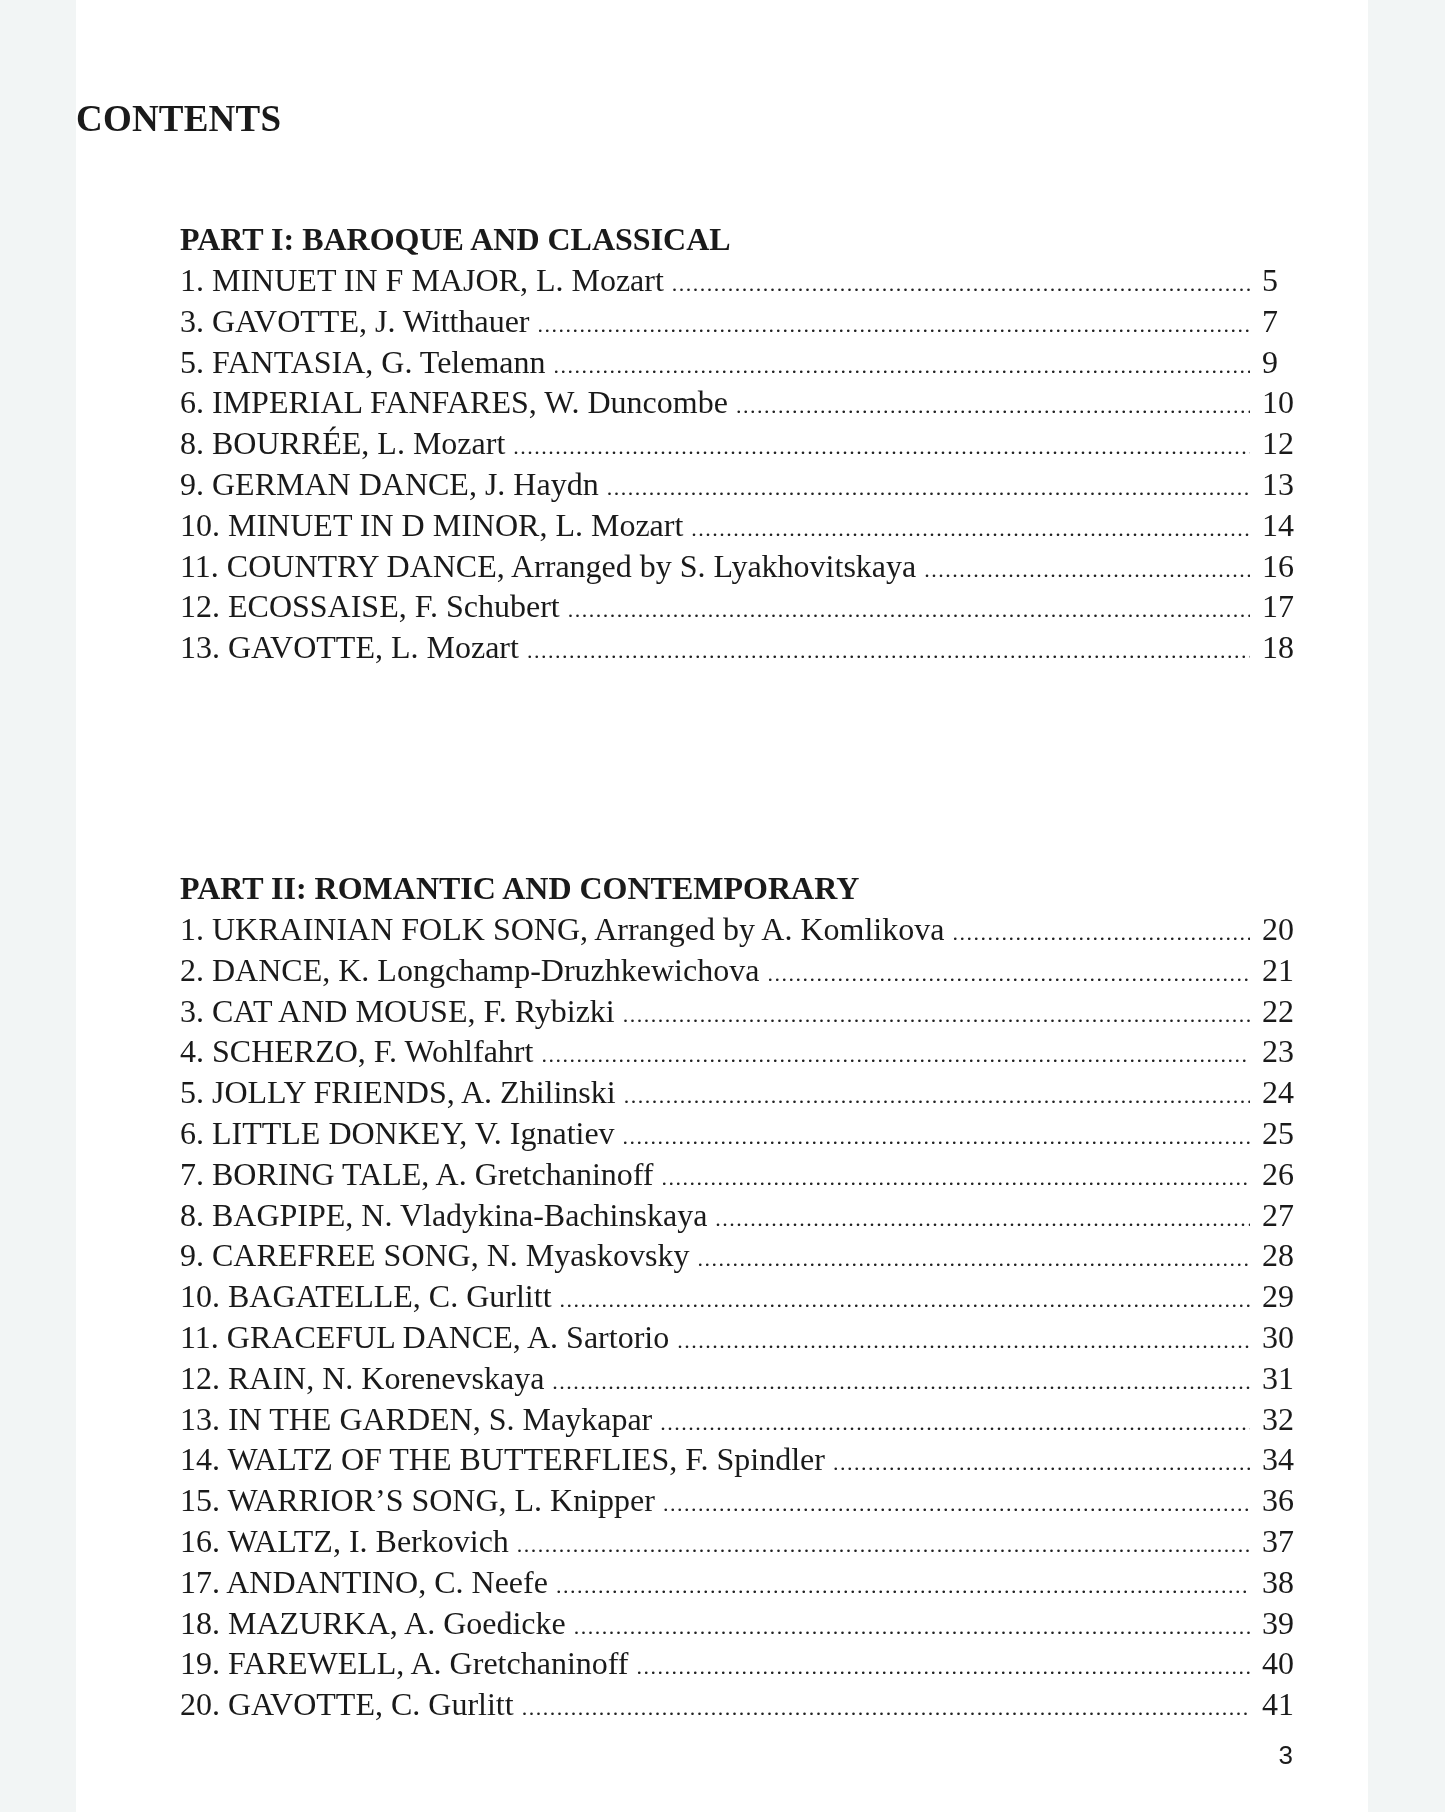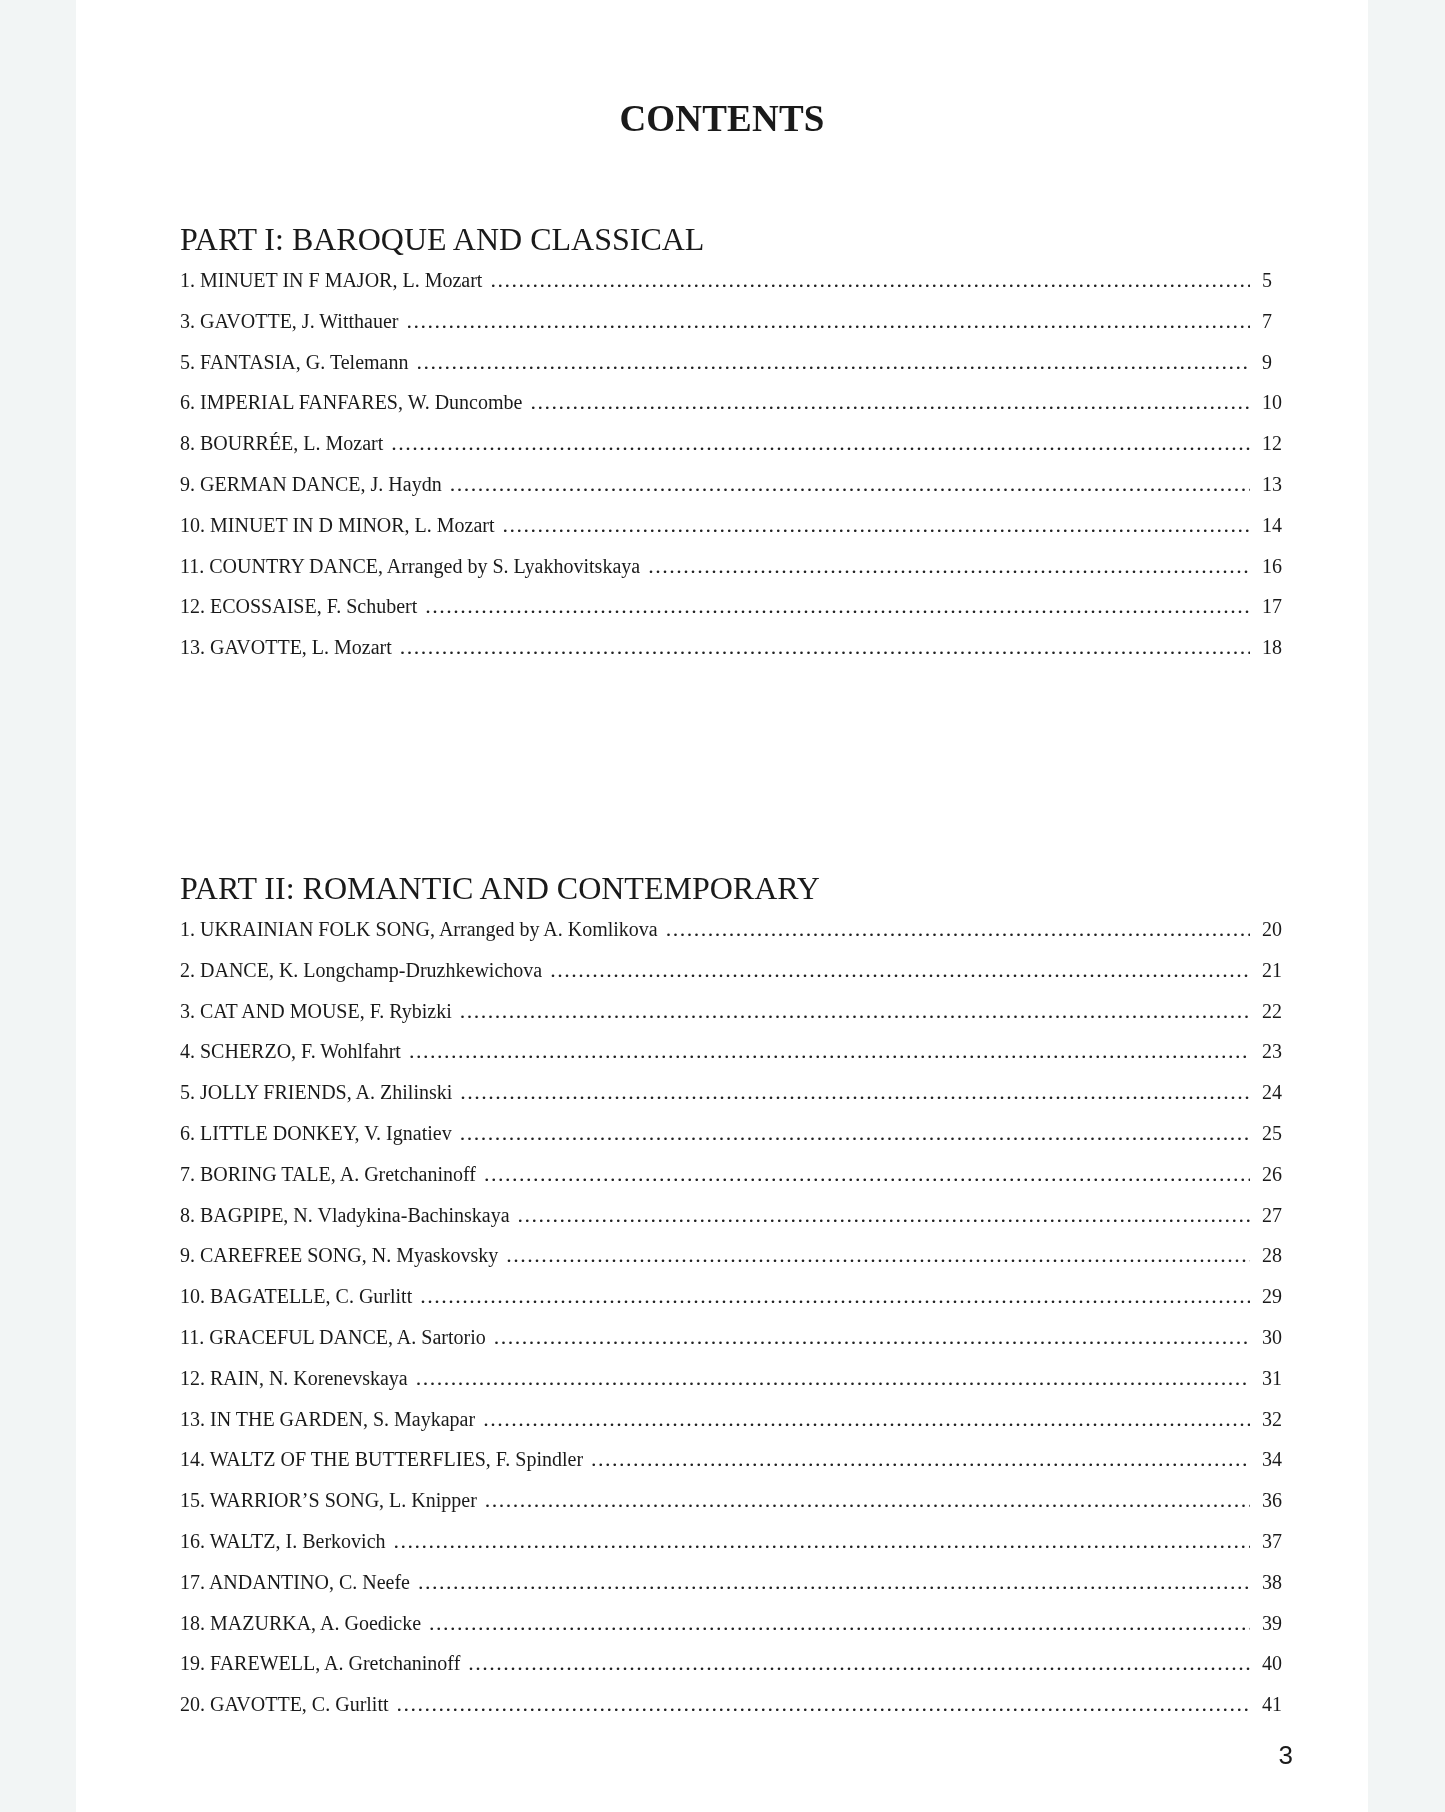--- a/index.html
+++ b/index.html
@@ -21,50 +21,49 @@
       top: 0;
       width: 1292px;
       height: 1812px;
       background: #ffffff;
     }
     .title {
       position: absolute;
       left: 0;
       width: 100%;
       top: 96px;
-      text-align: center;
       font-weight: bold;
       font-size: 37px;
       letter-spacing: 0.2px;
       line-height: 46px;
     }
     .section {
       position: absolute;
       left: 104px;
       width: 1124px;
     }
     .section.part1 { top: 218px; }
     .section.part2 { top: 867px; }
     .section-heading {
-      font-weight: normal;
+      font-weight: bold;
       font-size: 32px;
       line-height: 42px;
       height: 42px;
       white-space: nowrap;
     }
     .toc-list {
       margin: 0;
       padding: 0;
       list-style: none;
     }
     .toc-row {
       display: flex;
       align-items: baseline;
       height: 40.8px;
-      font-size: 20px;
+      font-size: 32px;
       line-height: 40.8px;
       white-space: nowrap;
     }
     .toc-label {
       flex: 0 0 auto;
     }
     .toc-leader {
       flex: 1 1 auto;
       overflow: hidden;
       margin: 0 8px 0 8px;

